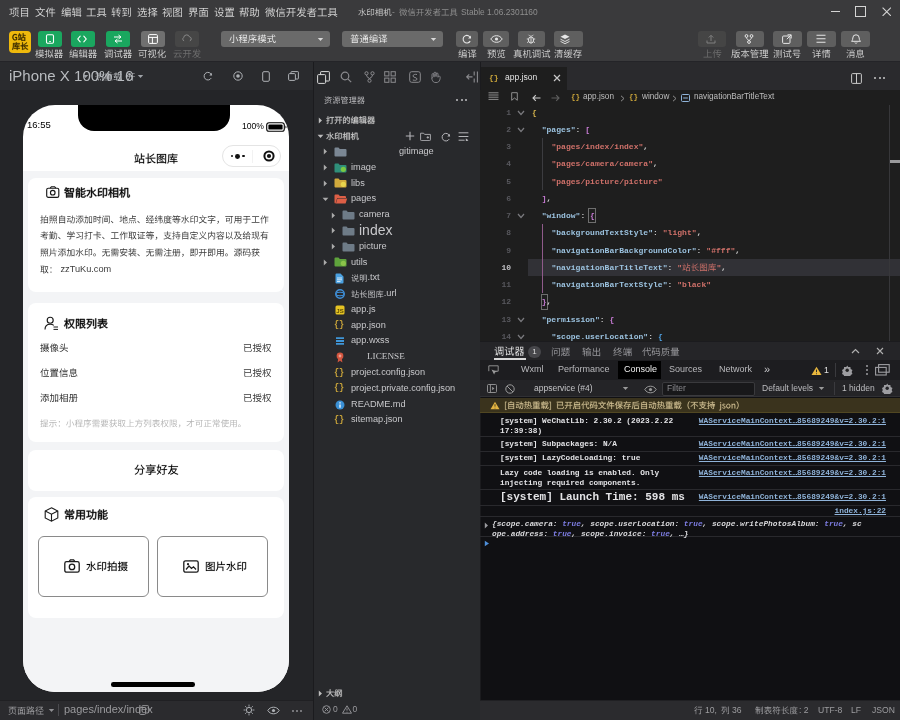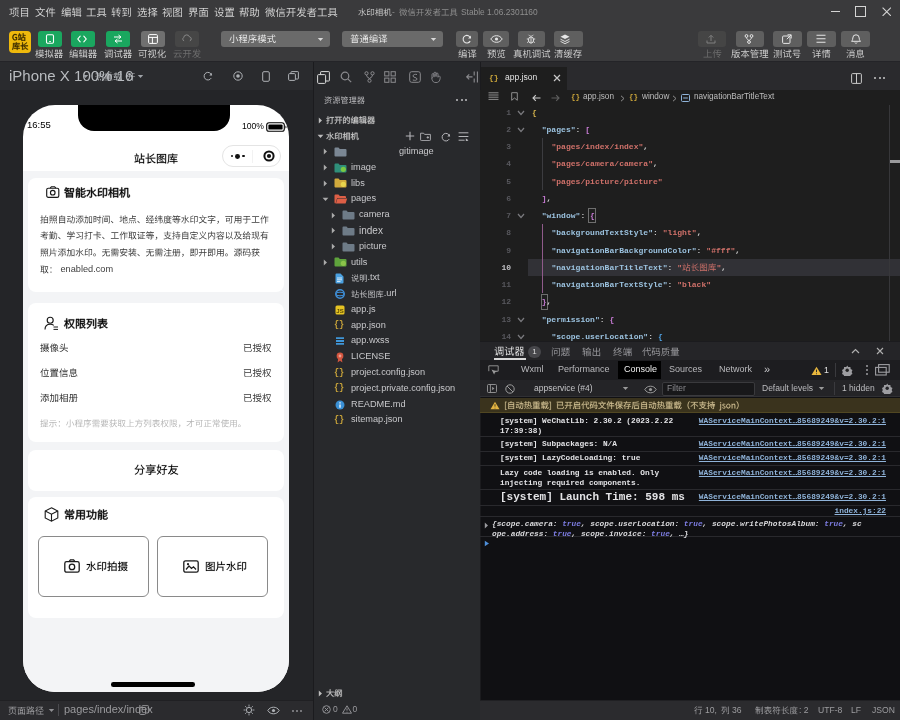--- a/index.html
+++ b/index.html
@@ -394,21 +394,21 @@
       <use href="#g88" x="20000"></use>
       <use href="#g111" x="21000"></use>
       <use href="#g119" x="22000"></use>
       <use href="#g120" x="23000"></use>
       <use href="#g121" x="24000"></use>
     </svg>
     <svg style="position:absolute;left:40.0px;top:265.00px;overflow:visible;" width="17.60" height="8.80" viewBox="0 0 2000 1000" fill="#3d3d3d">
       <use href="#g97" x="0"></use>
       <use href="#g122" x="1000"></use>
     </svg>
-    <div style="position:absolute;top:262.50px;font-family:'Liberation Sans',sans-serif;font-size:9.2px;color:#3d3d3d;font-weight:normal;line-height:13.80px;white-space:pre;left:60.5px;">enabled.com</div>
+    <div style="position:absolute;top:262.50px;font-family:'Liberation Sans',sans-serif;font-size:9.2px;color:#3d3d3d;font-weight:normal;line-height:13.80px;white-space:pre;left:60.5px;">zzTuKu.com</div>
     <svg style="position:absolute;left:44px;top:316px;" width="15" height="15" viewBox="0 0 15 15" fill="none">
       <circle cx="6.2" cy="4.2" r="3" stroke="#1a1a1a" stroke-width="1.15"></circle>
       <path d="M1 13.5 C1 9.8 3.3 8.2 6.2 8.2 C7.6 8.2 8.9 8.6 9.8 9.4" stroke="#1a1a1a" stroke-width="1.15"></path>
       <path d="M9.5 11h4.5 M9.5 13.4h4.5" stroke="#1a1a1a" stroke-width="1"></path>
     </svg>
     <svg style="position:absolute;left:64.0px;top:317.50px;overflow:visible;" width="44.00" height="11.00" viewBox="0 0 4000 1000" fill="#000" stroke="#000" stroke-width="38">
       <use href="#g123" x="0"></use>
       <use href="#g124" x="1000"></use>
       <use href="#g125" x="2000"></use>
       <use href="#g126" x="3000"></use>
@@ -653,21 +653,21 @@
     <svg style="position:absolute;left:342px;top:210.055px;" width="14" height="10" viewBox="0 0 14 10" fill="none">
       <path d="M0.5 1.5 A1 1 0 0 1 1.5 0.5 H4.5 L5.8 2 H11.5 A1 1 0 0 1 12.5 3 V8.5 A1 1 0 0 1 11.5 9.5 H1.5 A1 1 0 0 1 0.5 8.5 Z" fill="#6e7b87"></path>
     </svg>
     <div style="position:absolute;top:208.16px;font-family:'Liberation Sans',sans-serif;font-size:9.2px;color:#c8c8cb;font-weight:normal;line-height:13.80px;white-space:pre;left:359px;">camera</div>
     <svg style="position:absolute;left:331px;top:227.345px;" width="5" height="7" viewBox="0 0 5 7" fill="none">
       <path d="M0.8 0.6 L4 3.5 L0.8 6.4z" fill="#ababab"></path>
     </svg>
     <svg style="position:absolute;left:342px;top:225.845px;" width="14" height="10" viewBox="0 0 14 10" fill="none">
       <path d="M0.5 1.5 A1 1 0 0 1 1.5 0.5 H4.5 L5.8 2 H11.5 A1 1 0 0 1 12.5 3 V8.5 A1 1 0 0 1 11.5 9.5 H1.5 A1 1 0 0 1 0.5 8.5 Z" fill="#6e7b87"></path>
     </svg>
-    <div style="position:absolute;top:223.94px;font-family:'Liberation Sans',sans-serif;font-size:10px;color:#c8c8cb;font-weight:normal;line-height:13.80px;white-space:pre;left:359px;">index</div>
+    <div style="position:absolute;top:223.94px;font-family:'Liberation Sans',sans-serif;font-size:14px;color:#c8c8cb;font-weight:normal;line-height:13.80px;white-space:pre;left:359px;">index</div>
     <svg style="position:absolute;left:331px;top:243.135px;" width="5" height="7" viewBox="0 0 5 7" fill="none">
       <path d="M0.8 0.6 L4 3.5 L0.8 6.4z" fill="#ababab"></path>
     </svg>
     <svg style="position:absolute;left:342px;top:241.635px;" width="14" height="10" viewBox="0 0 14 10" fill="none">
       <path d="M0.5 1.5 A1 1 0 0 1 1.5 0.5 H4.5 L5.8 2 H11.5 A1 1 0 0 1 12.5 3 V8.5 A1 1 0 0 1 11.5 9.5 H1.5 A1 1 0 0 1 0.5 8.5 Z" fill="#6e7b87"></path>
     </svg>
     <div style="position:absolute;top:239.74px;font-family:'Liberation Sans',sans-serif;font-size:9.2px;color:#c8c8cb;font-weight:normal;line-height:13.80px;white-space:pre;left:359px;">picture</div>
     <svg style="position:absolute;left:323px;top:258.925px;" width="5" height="7" viewBox="0 0 5 7" fill="none">
       <path d="M0.8 0.6 L4 3.5 L0.8 6.4z" fill="#ababab"></path>
     </svg>
@@ -706,21 +706,21 @@
     <div style="position:absolute;top:318.69px;font-family:'Liberation Sans',sans-serif;font-size:9.2px;color:#c8c8cb;font-weight:normal;line-height:13.80px;white-space:pre;left:351px;">app.json</div>
     <svg style="position:absolute;left:335px;top:336.375px;" width="10" height="10" viewBox="0 0 10 10" fill="none">
       <path d="M1 2.2h8 M1 5h8 M1 7.8h8" stroke="#3f96d8" stroke-width="1.8"></path>
     </svg>
     <div style="position:absolute;top:334.48px;font-family:'Liberation Sans',sans-serif;font-size:9.2px;color:#c8c8cb;font-weight:normal;line-height:13.80px;white-space:pre;left:351px;">app.wxss</div>
     <svg style="position:absolute;left:335px;top:351.665px;" width="10" height="11" viewBox="0 0 10 11" fill="none">
       <circle cx="5" cy="4" r="3.4" fill="#d2553f"></circle>
       <circle cx="5" cy="4" r="1.4" fill="#f0a090"></circle>
       <path d="M3.2 6.5L2.6 10.4L5 8.8L7.4 10.4L6.8 6.5" fill="#d2553f"></path>
     </svg>
-    <div style="position:absolute;top:350.26px;font-family:Liberation Sans, sans-serif;font-size:9.2px;color:#c8c8cb;font-weight:normal;line-height:13.80px;white-space:pre;left:351px;">LICENSE</div>
+    <div style="position:absolute;top:350.26px;font-family:Liberation Serif, serif;font-size:9.2px;color:#c8c8cb;font-weight:normal;line-height:13.80px;white-space:pre;left:367px;">LICENSE</div>
     <svg style="position:absolute;left:335.0px;top:372.95px;overflow:visible;" width="1.00" height="0.00" viewBox="0 0 1 1000" fill="#000"></svg>
     <div style="position:absolute;top:366.58px;font-family:'Liberation Mono',sans-serif;font-size:8.5px;color:#c9a43a;font-weight:bold;line-height:12.75px;white-space:pre;left:334px;">{}</div>
     <div style="position:absolute;top:366.06px;font-family:'Liberation Sans',sans-serif;font-size:9.2px;color:#c8c8cb;font-weight:normal;line-height:13.80px;white-space:pre;left:351px;">project.config.json</div>
     <svg style="position:absolute;left:335.0px;top:388.75px;overflow:visible;" width="1.00" height="0.00" viewBox="0 0 1 1000" fill="#000"></svg>
     <div style="position:absolute;top:382.37px;font-family:'Liberation Mono',sans-serif;font-size:8.5px;color:#c9a43a;font-weight:bold;line-height:12.75px;white-space:pre;left:334px;">{}</div>
     <div style="position:absolute;top:381.85px;font-family:'Liberation Sans',sans-serif;font-size:9.2px;color:#c8c8cb;font-weight:normal;line-height:13.80px;white-space:pre;left:351px;">project.private.config.json</div>
     <svg style="position:absolute;left:335px;top:399.535px;" width="10" height="10" viewBox="0 0 10 10" fill="none">
       <circle cx="5" cy="5" r="4.5" fill="#3a8fd4"></circle>
       <path d="M5 2.2v1.4 M5 4.6v3.2" stroke="#fff" stroke-width="1.3"></path>
     </svg>

